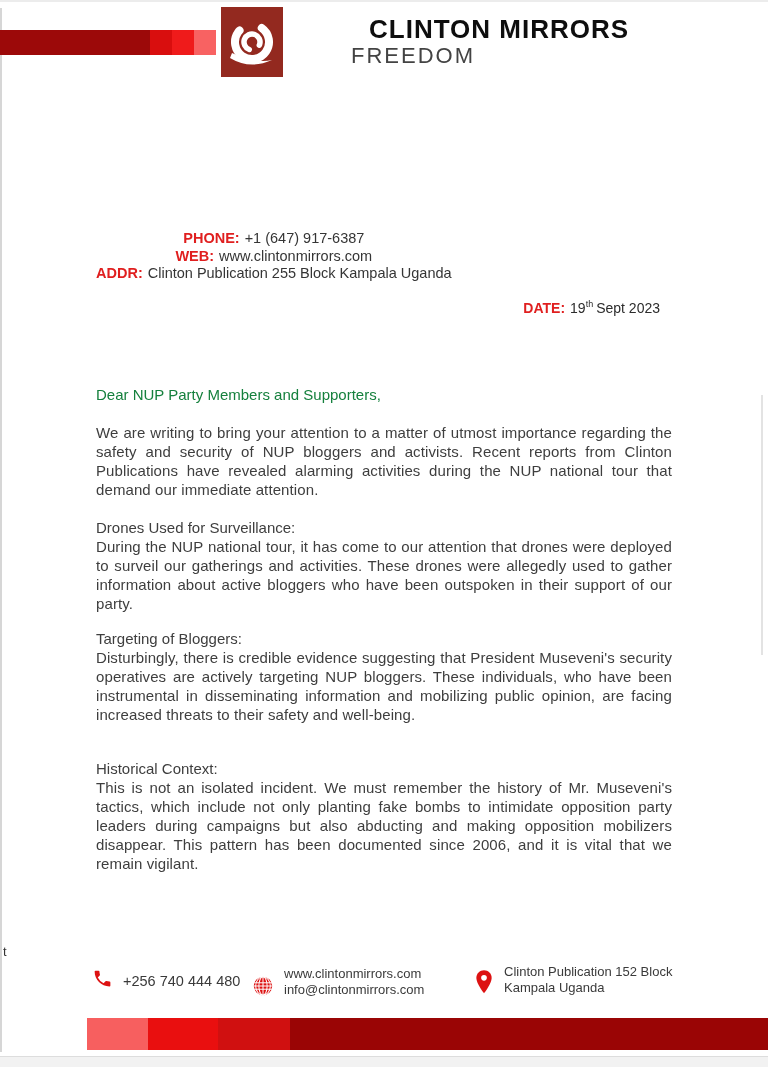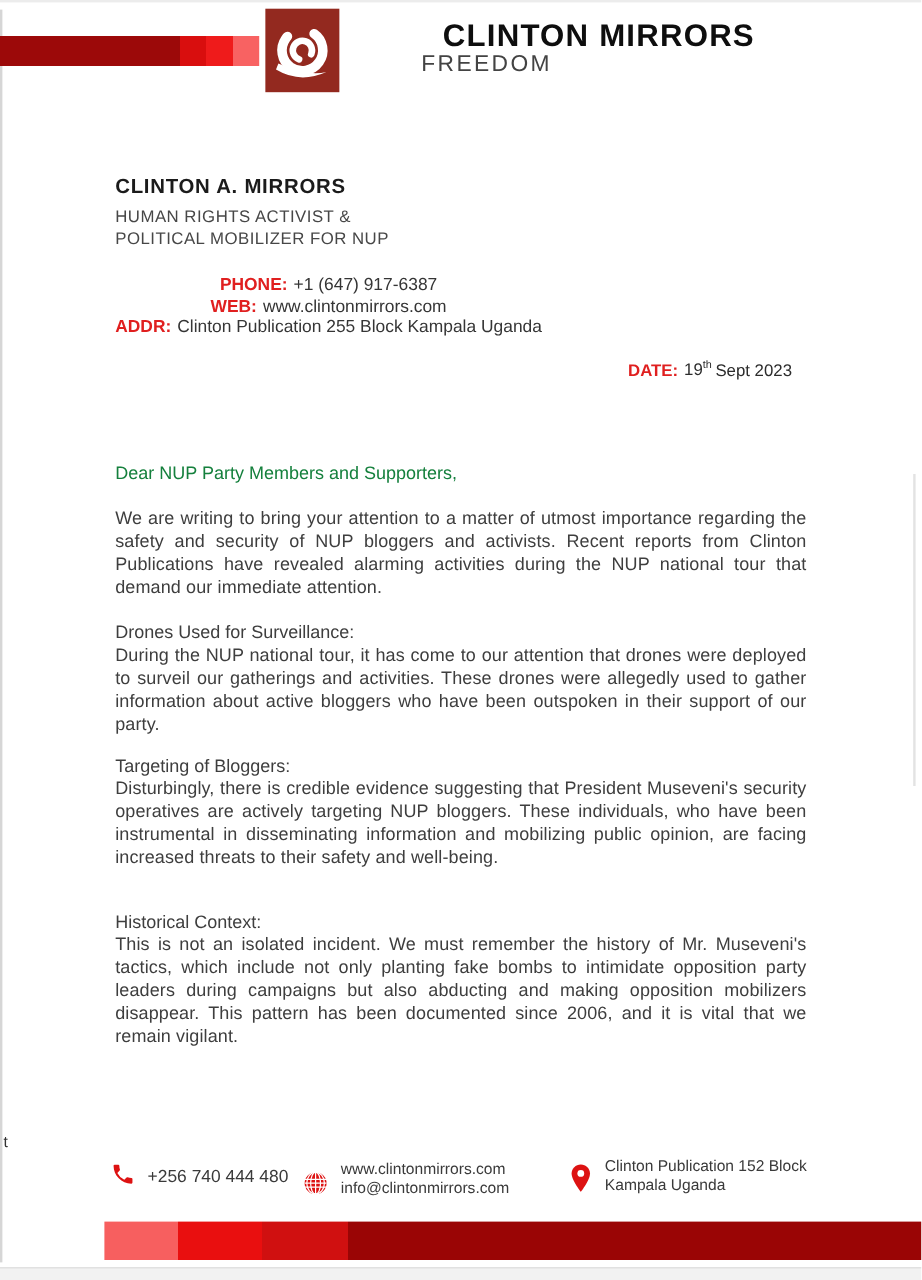--- a/index.html
+++ b/index.html
@@ -24,21 +24,21 @@
       #d90e0e 150px, #d90e0e 172px,
       #ef1b1b 172px, #ef1b1b 194px,
       #f86262 194px, #f86262 216px);
   }
   .logo-box { position:absolute; left:221px; top:7px; width:62px; height:70px; }
   .brand-title {
     position:absolute; left:349px; top:14px; font-size:26px; font-weight:800;
     letter-spacing:1px; color:#0e0e0e; white-space:nowrap;margin-left:20px;
   }
   .brand-tagline {
-    position:absolute; left:351px; top:43px; font-size:19px; font-weight:400;
+    position:absolute; left:351px; top:43px; font-size:22px; font-weight:400;
     letter-spacing:2px; color:#434343; white-space:nowrap;
   }
 
   
   .sender { position:absolute; left:96px; top:146px; }
   .sender-name { font-size:17px; font-weight:800; letter-spacing:.6px; color:#1b1b1b; }
   .sender-role { font-size:14px; line-height:18px; letter-spacing:.4px; color:#474747; margin-top:5px; }
   .sender-role + .sender-role { margin-top:0; }
 
   
@@ -106,25 +106,20 @@
       <g transform="translate(31,35)">
         <circle r="17" fill="none" stroke="#ffffff" stroke-width="8" stroke-dasharray="82 25" stroke-linecap="round" transform="rotate(-55)"></circle>
         <circle r="8" fill="none" stroke="#ffffff" stroke-width="5.5" stroke-dasharray="38 13" stroke-linecap="round" transform="rotate(110)"></circle>
         <path d="M -22 16 Q -2 28 20 18 Q 4 22 -20 11 Z" fill="#ffffff"></path>
       </g>
     </svg>
   </div>
   <div class="brand-title">CLINTON MIRRORS</div>
   <div class="brand-tagline">FREEDOM</div>
 
-  <div class="sender">
-    <div class="sender-name">CLINTON A. MIRRORS</div>
-    <div class="sender-role">HUMAN RIGHTS ACTIVIST &amp;</div>
-    <div class="sender-role">POLITICAL MOBILIZER FOR NUP</div>
-  </div>
 
   <div class="contact">
     <div class="contact-line">
       <span class="red-label">PHONE:</span><span class="val">+1 (647) 917-6387</span>
     </div>
     <div class="contact-line">
       <span class="red-label">WEB:</span><span class="val">www.clintonmirrors.com</span>
     </div>
     <div class="contact-line">
       <span class="red-label">ADDR:</span><span class="val">Clinton Publication 255 Block Kampala Uganda</span>

